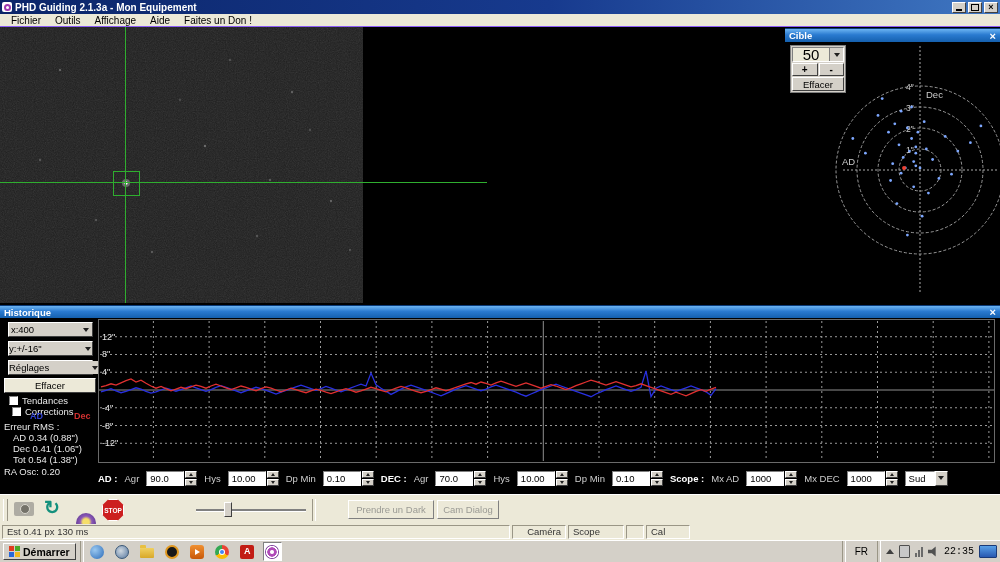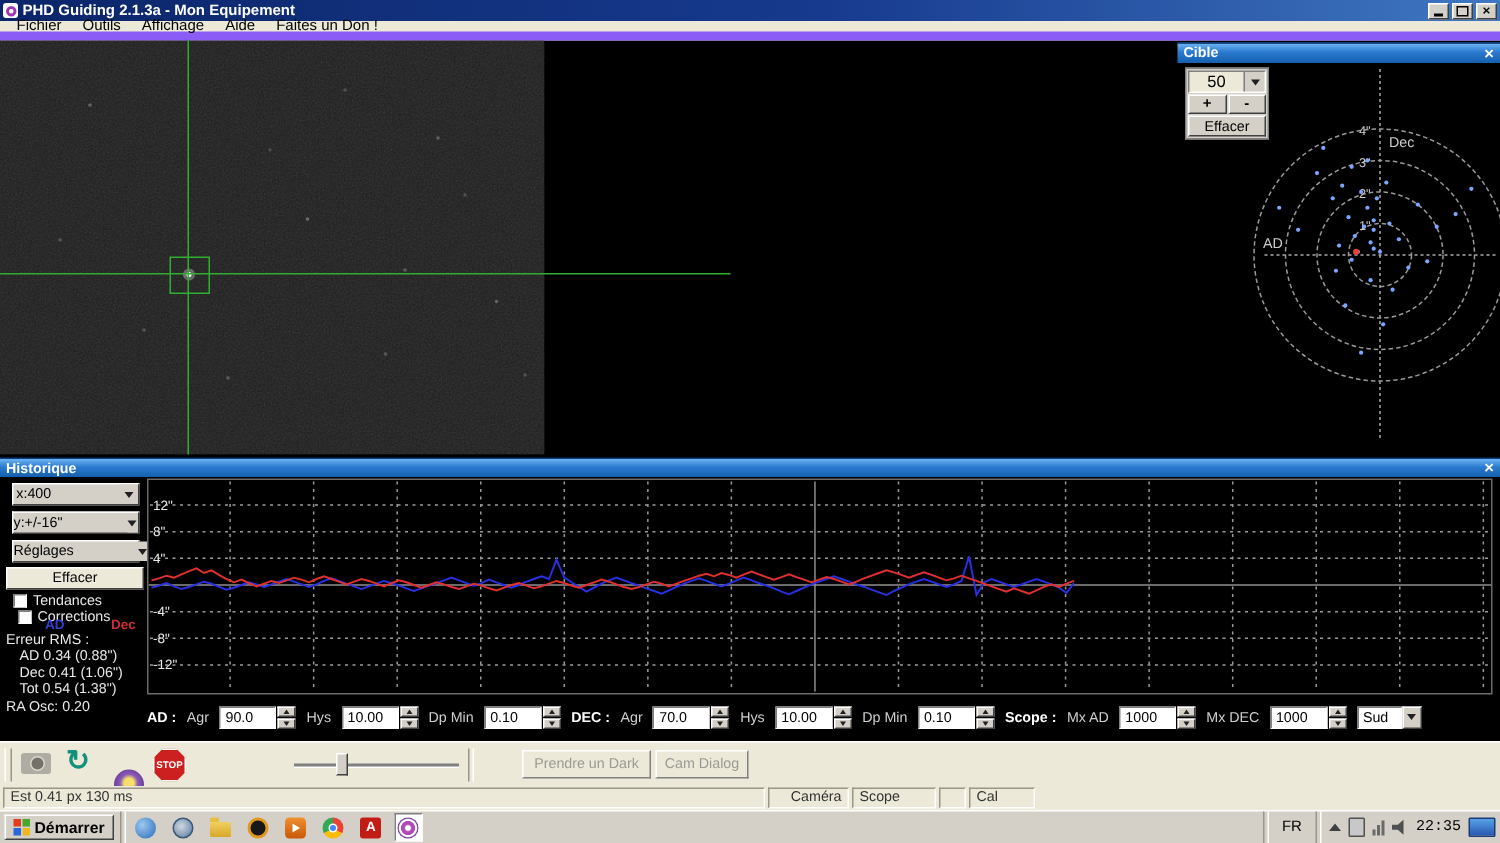--- a/index.html
+++ b/index.html
@@ -18,39 +18,39 @@
   .wbtn{width:14px;height:11px;background:#d4d0c8;border:1px solid;border-color:#fff #404040 #404040 #fff;
         box-sizing:border-box;display:flex;align-items:center;justify-content:center;}
   .glyph-min{width:6px;height:2px;background:#000;margin-top:5px;}
   .glyph-restore{width:6px;height:5px;border:1px solid #000;}
   .glyph-close{font-size:9px;font-weight:bold;color:#000;line-height:8px;}
   .app-ico{width:10px;height:10px;background:#fff;border-radius:2px;display:flex;align-items:center;justify-content:center;}
   .app-ico i{display:block;width:7px;height:7px;border-radius:50%;border:2px solid #a03ab0;box-sizing:border-box;}
 
   
   #menubar{left:0;top:14px;width:1000px;height:13px;background:#ece9d8;display:flex;align-items:center;
-           padding-left:4px;box-sizing:border-box;border-bottom:6px solid #8b5cf6;}
+           padding-left:4px;box-sizing:border-box;border-bottom:1px solid #8b5cf6;}
   .menu-item{font-size:10px;color:#000;padding:0 7px;white-space:nowrap;}
 
   
   #xhair-v{left:125px;top:27px;width:1px;height:276px;background:#2fae2f;}
   #xhair-h{left:0;top:182px;width:487px;height:1px;background:#2fae2f;}
   #star-box{left:113px;top:171px;width:25px;height:23px;border:1px solid #2fae2f;}
 
   
   .panel-title{background:linear-gradient(180deg,#6cb4f2 0%,#2a7ad0 45%,#1560ae 100%);
                color:#fff;font-size:9.5px;font-weight:bold;display:flex;align-items:center;
                padding:0 4px;box-sizing:border-box;border-top:1px solid #0a3a78;}
   .panel-close{margin-left:auto;color:#fff;font-weight:bold;font-size:11px;line-height:10px;cursor:default;}
 
   
   #cible-ctrl{left:790px;top:45px;width:56px;background:#d4d0c8;padding:1px;box-sizing:border-box;
               border:1px solid #808080;}
   .combo{height:15px;background:#ece9d8;display:flex;align-items:center;box-sizing:border-box;
-         border:1px solid;border-color:#808080 #fff #fff #808080;font-size:11px;color:#000;position:relative;}
+         border:1px solid;border-color:#808080 #fff #fff #808080;font-size:15px;color:#000;position:relative;}
   .combo .cval{flex:1;text-align:center;}
   .combo-arrow{width:13px;height:100%;background:#d4d0c8;border-left:1px solid #808080;
                display:flex;align-items:center;justify-content:center;}
   .tri-dn{width:0;height:0;border-left:3px solid transparent;border-right:3px solid transparent;border-top:4px solid #202020;}
   #cible-pm{display:flex;gap:1px;margin-top:1px;}
   .pmbtn{flex:1;height:13px;font-size:10px;line-height:11px;text-align:center;font-weight:bold;}
   #cible-clear{margin-top:1px;height:14px;font-size:9.5px;text-align:center;line-height:13px;}
 
   
   .hcombo{left:8px;width:85px;height:15px;background:#d4d0c8;border:1px solid;border-color:#fff #404040 #404040 #fff;

